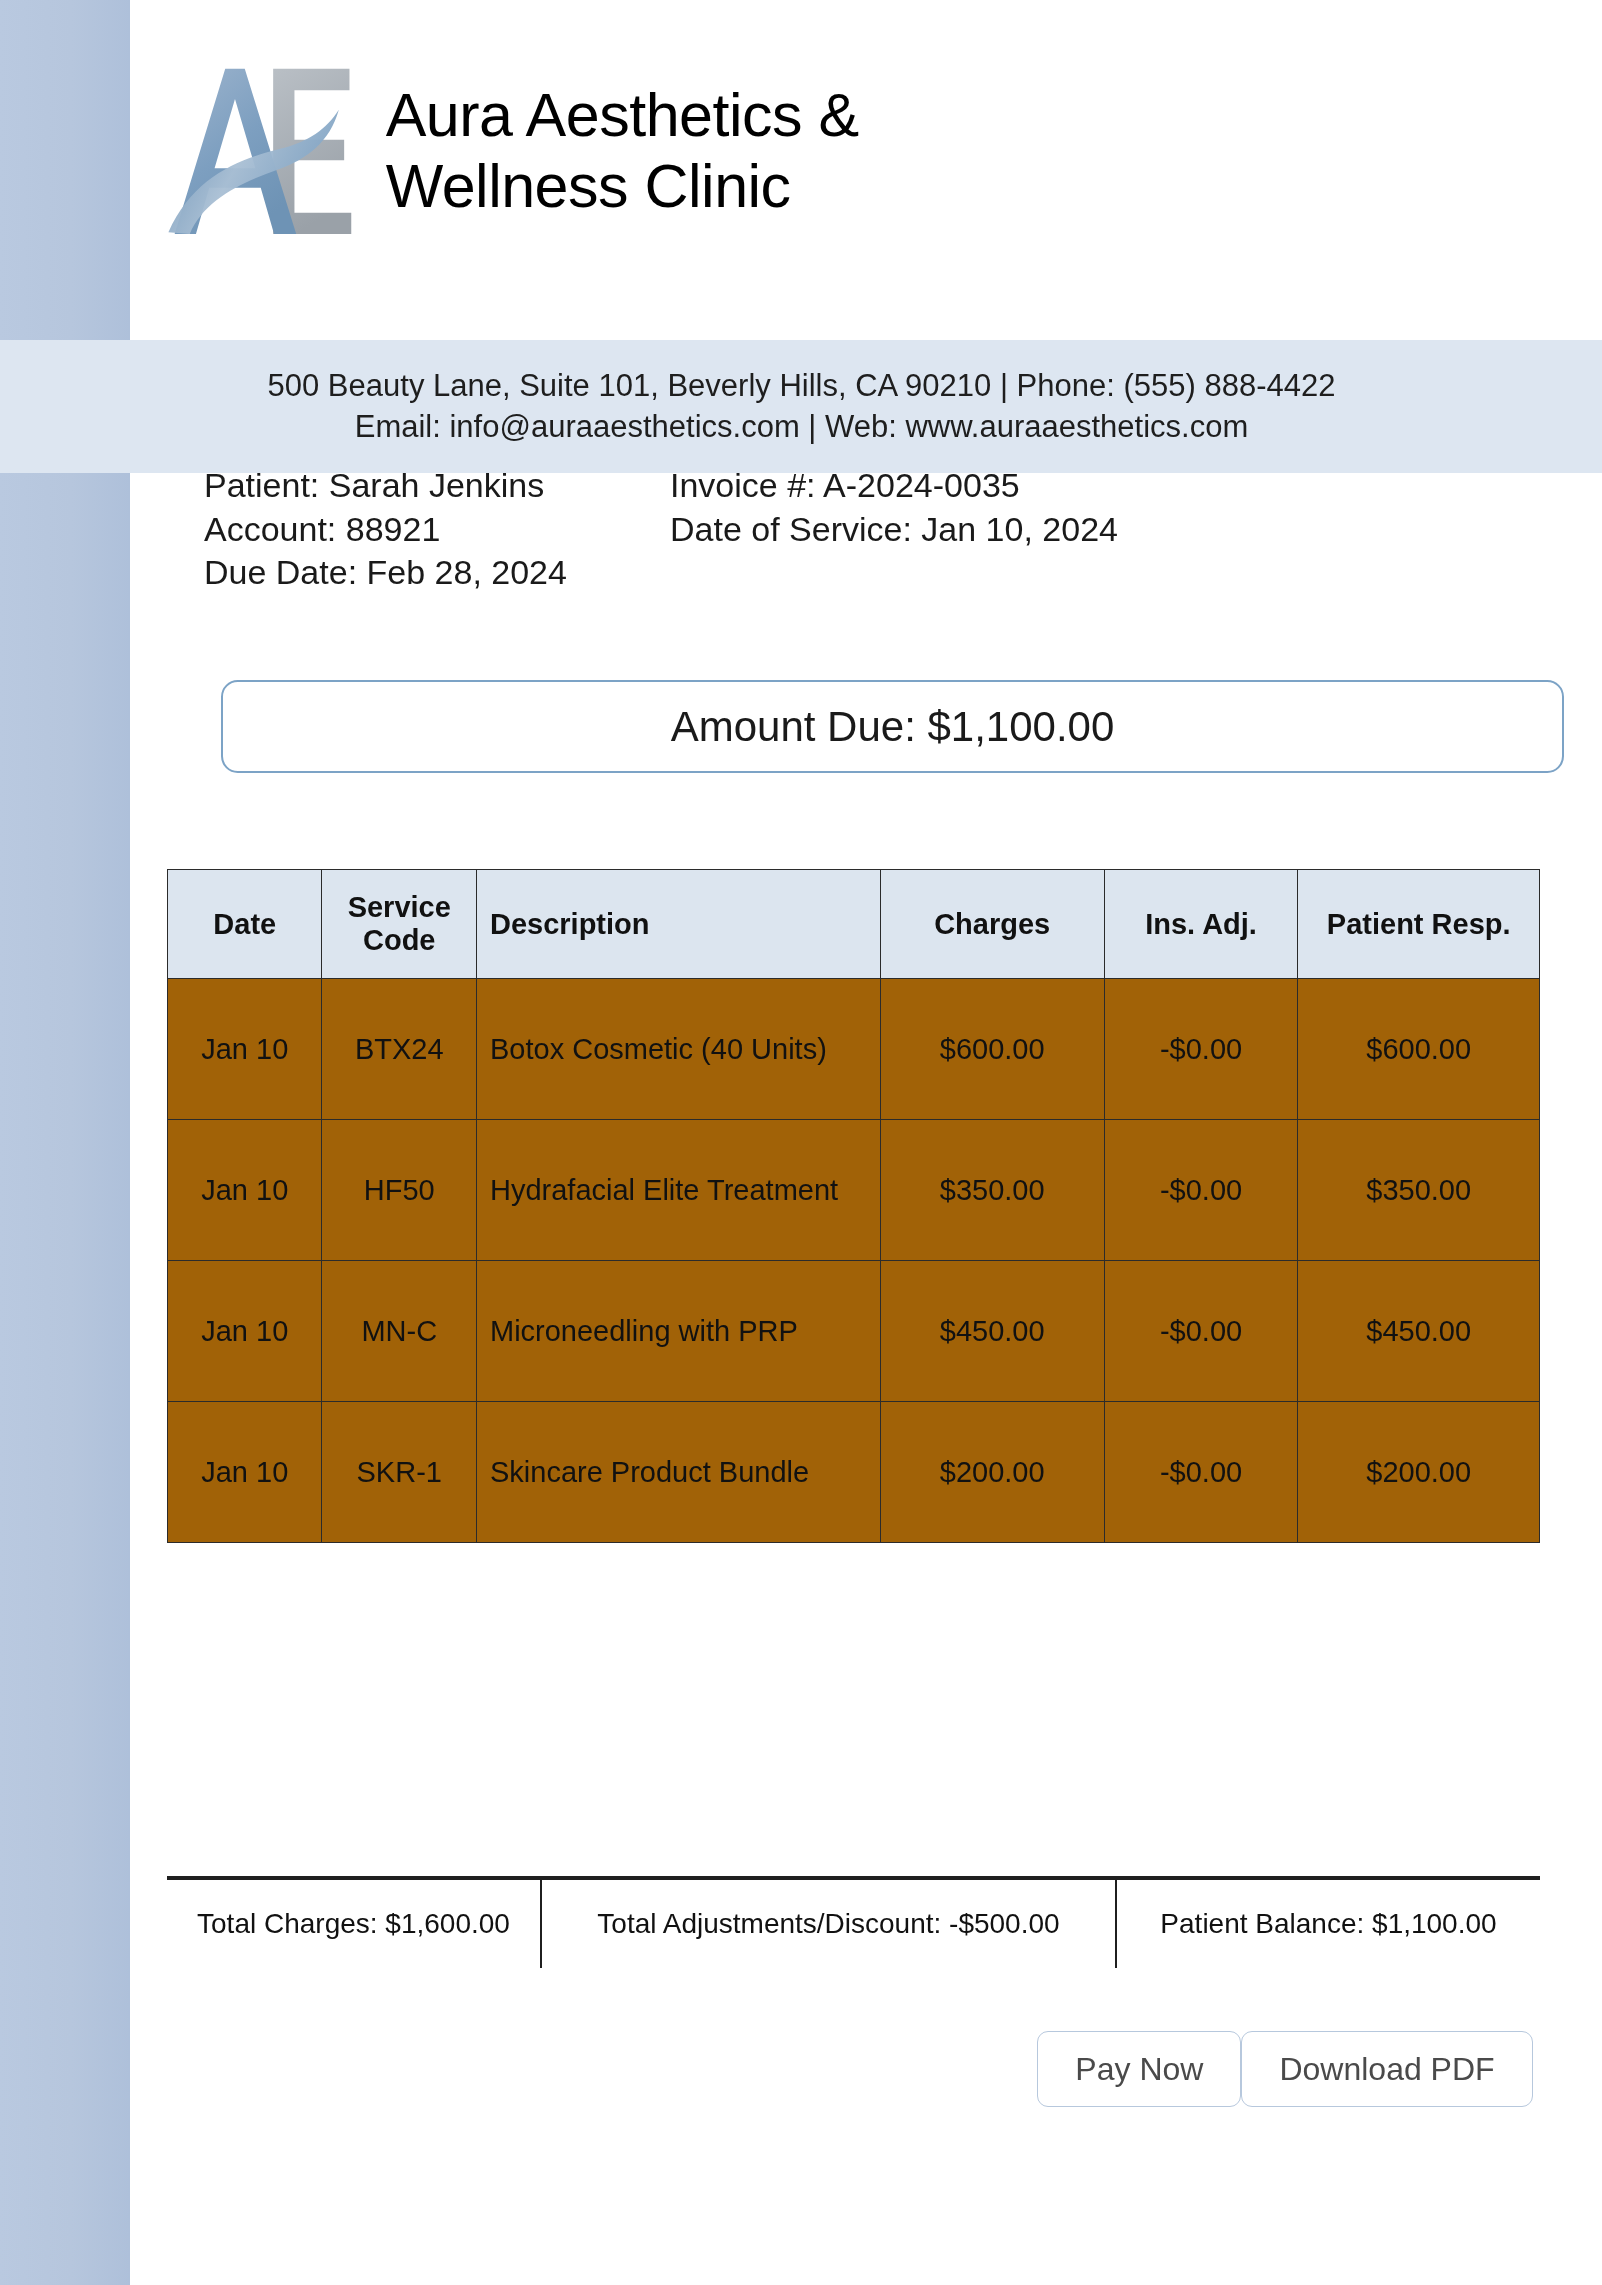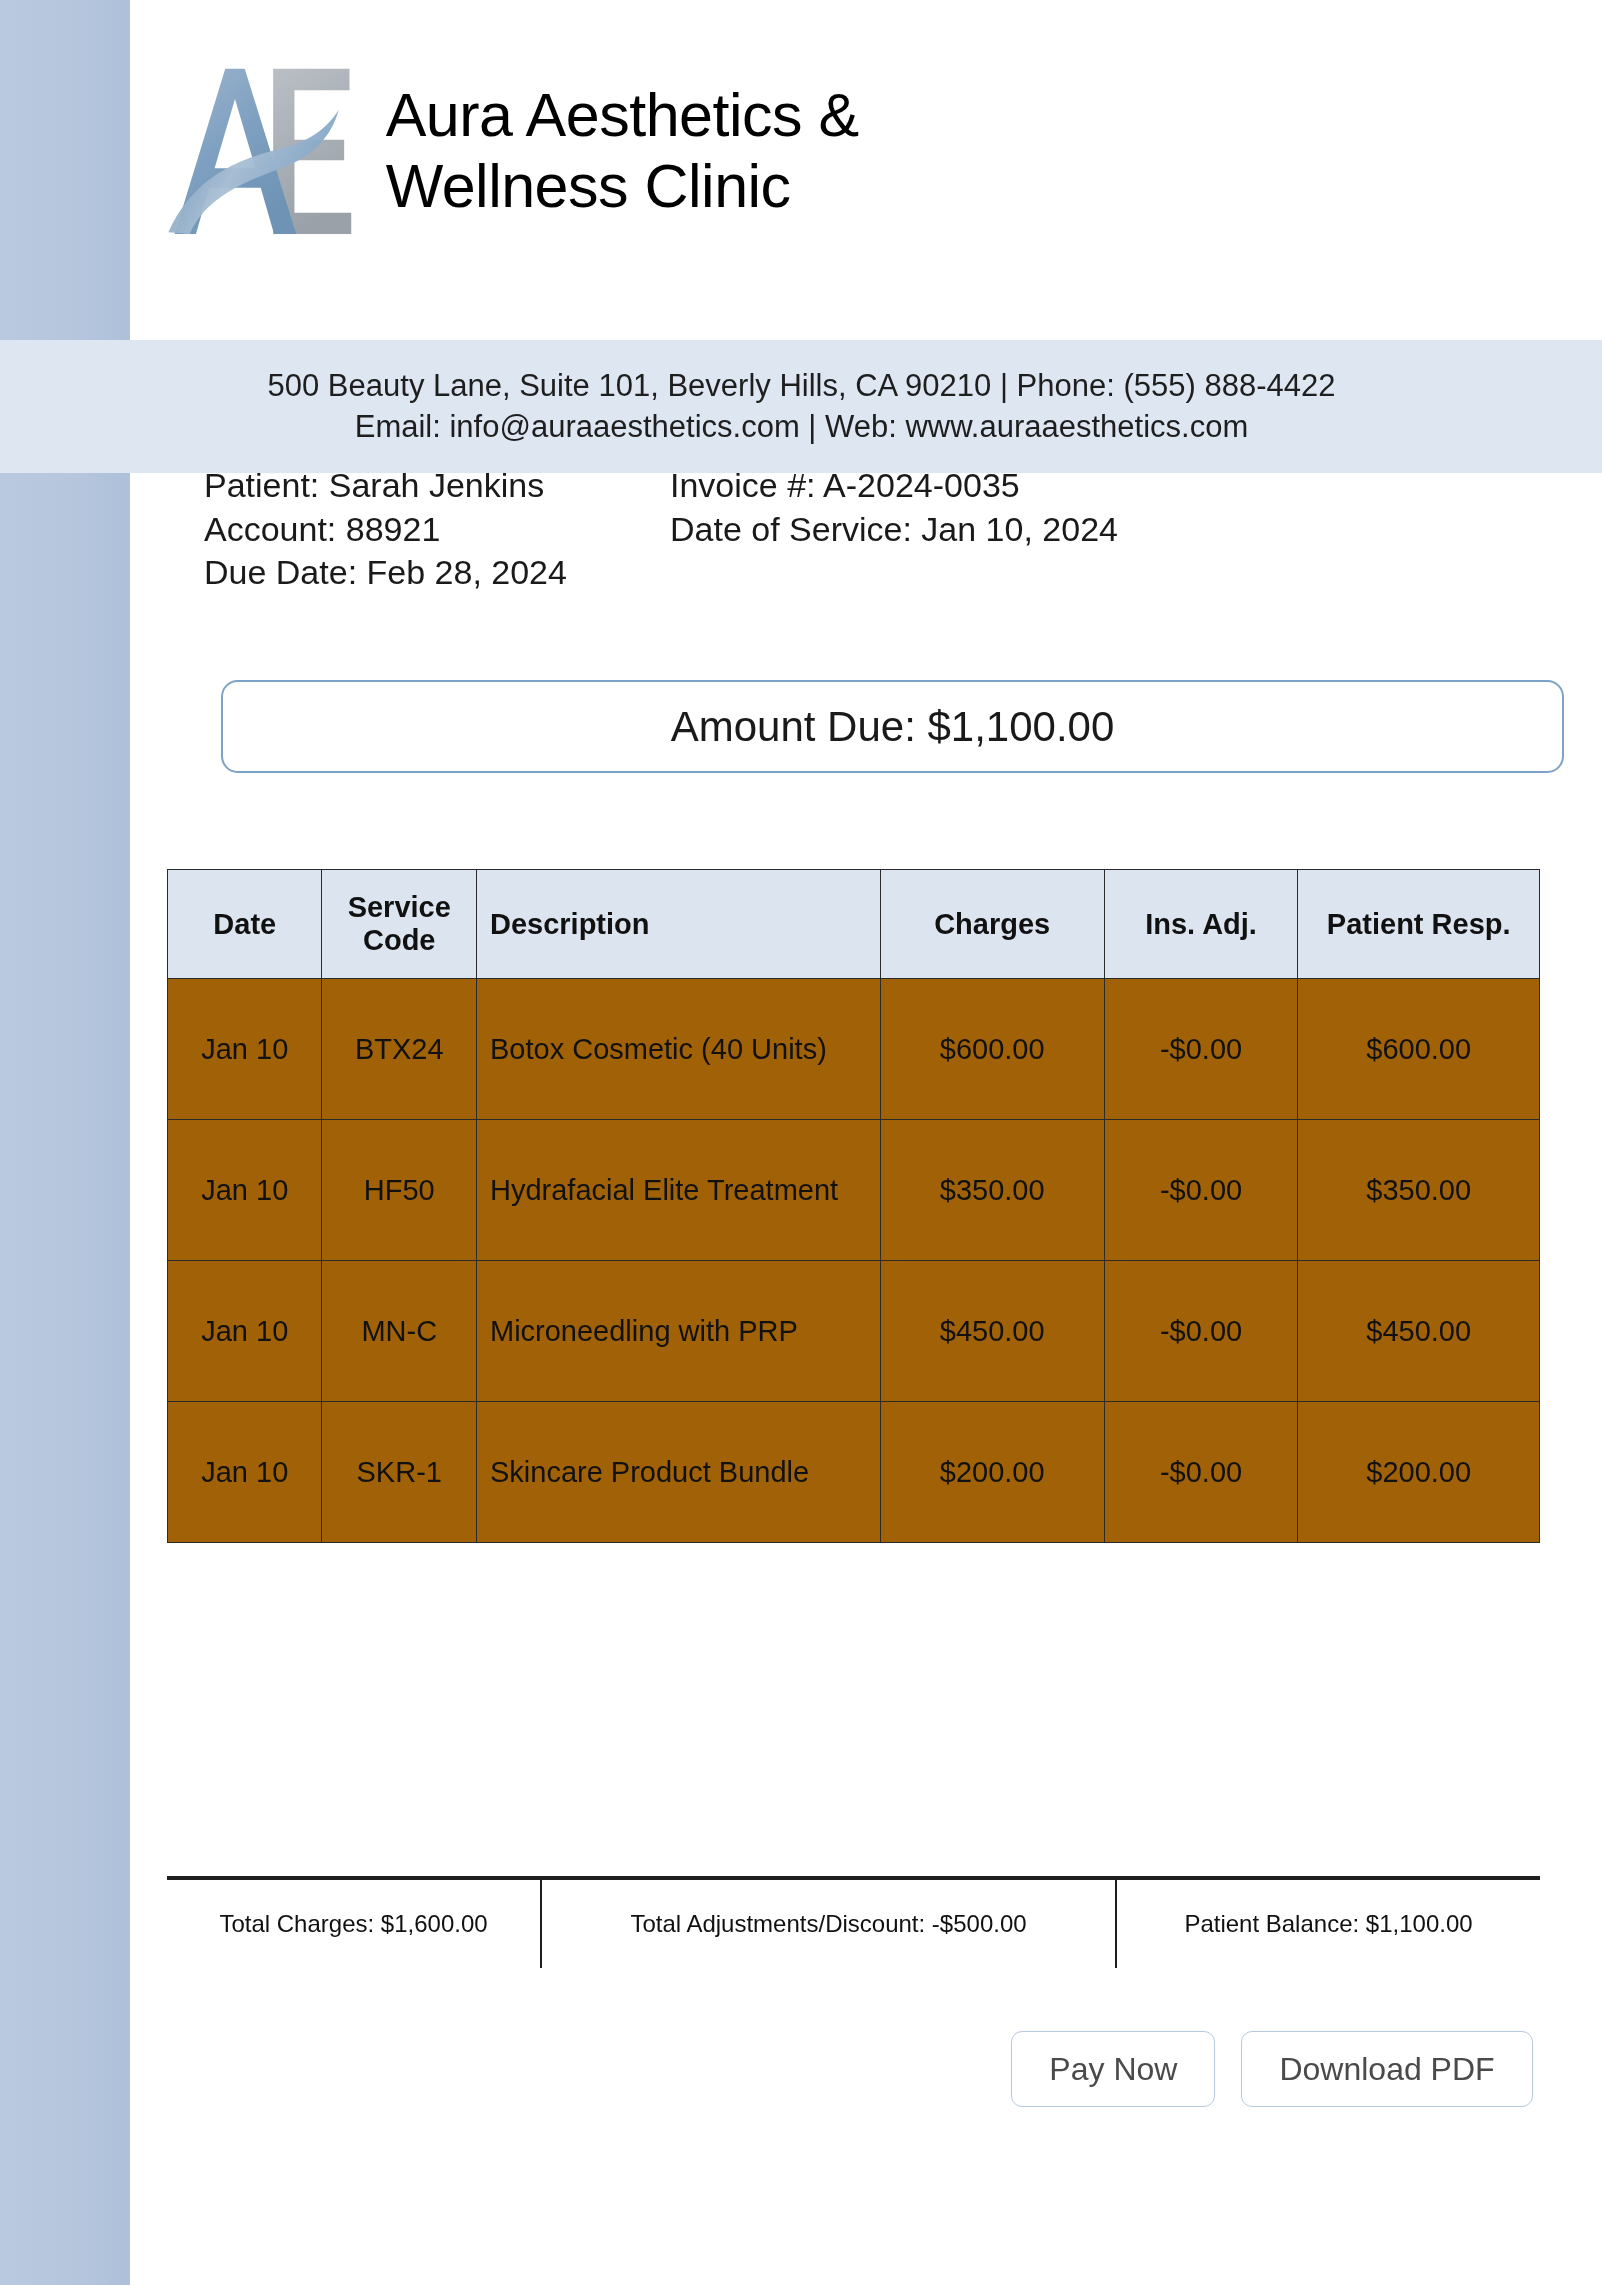--- a/index.html
+++ b/index.html
@@ -173,21 +173,21 @@
   .totals {
     position: absolute;
     left: 37px;
     top: 1879px;
     width: 1373px;
     height: 89px;
     display: flex;
     align-items: center;
   }
   .totals-cell {
-    font-size: 24px;
+    font-size: 28px;
     color: #111111;
     text-align: center;
     white-space: nowrap;
     height: 89px;
     display: flex;
     align-items: center;
     justify-content: center;
     box-sizing: border-box;
   }
   .totals-cell.c1 { width: 375px; border-right: 2.8px solid #1f1f1f; }
@@ -195,21 +195,20 @@
   .totals-cell.c3 { width: 423px; }
 
   
   .actions {
     position: absolute;
     left: 37px;
     top: 2031px;
     width: 1373px;
     display: flex;
     justify-content: flex-end;
-    gap: 26px;
     padding-right: 7.4px;
     box-sizing: border-box;
   }
   .btn {
     border: 1.9px solid #b7c8dd;
     border-radius: 11px;
     background: #ffffff;
     color: #4a4a4a;
     font-size: 32px;
     font-family: "Liberation Sans", sans-serif;

